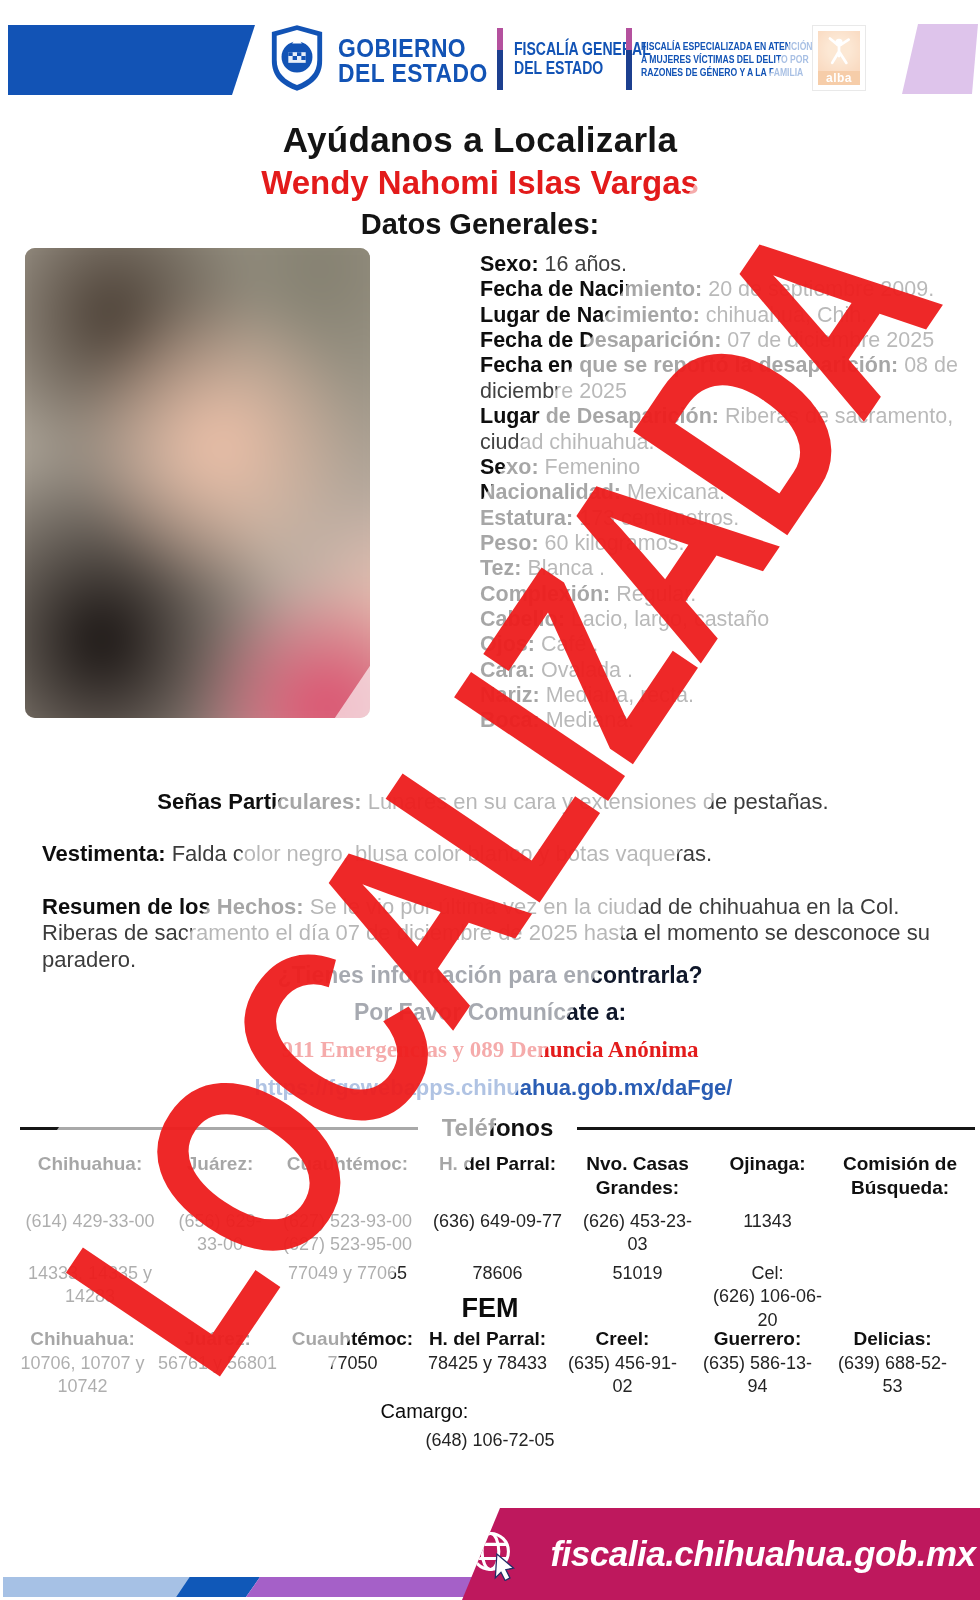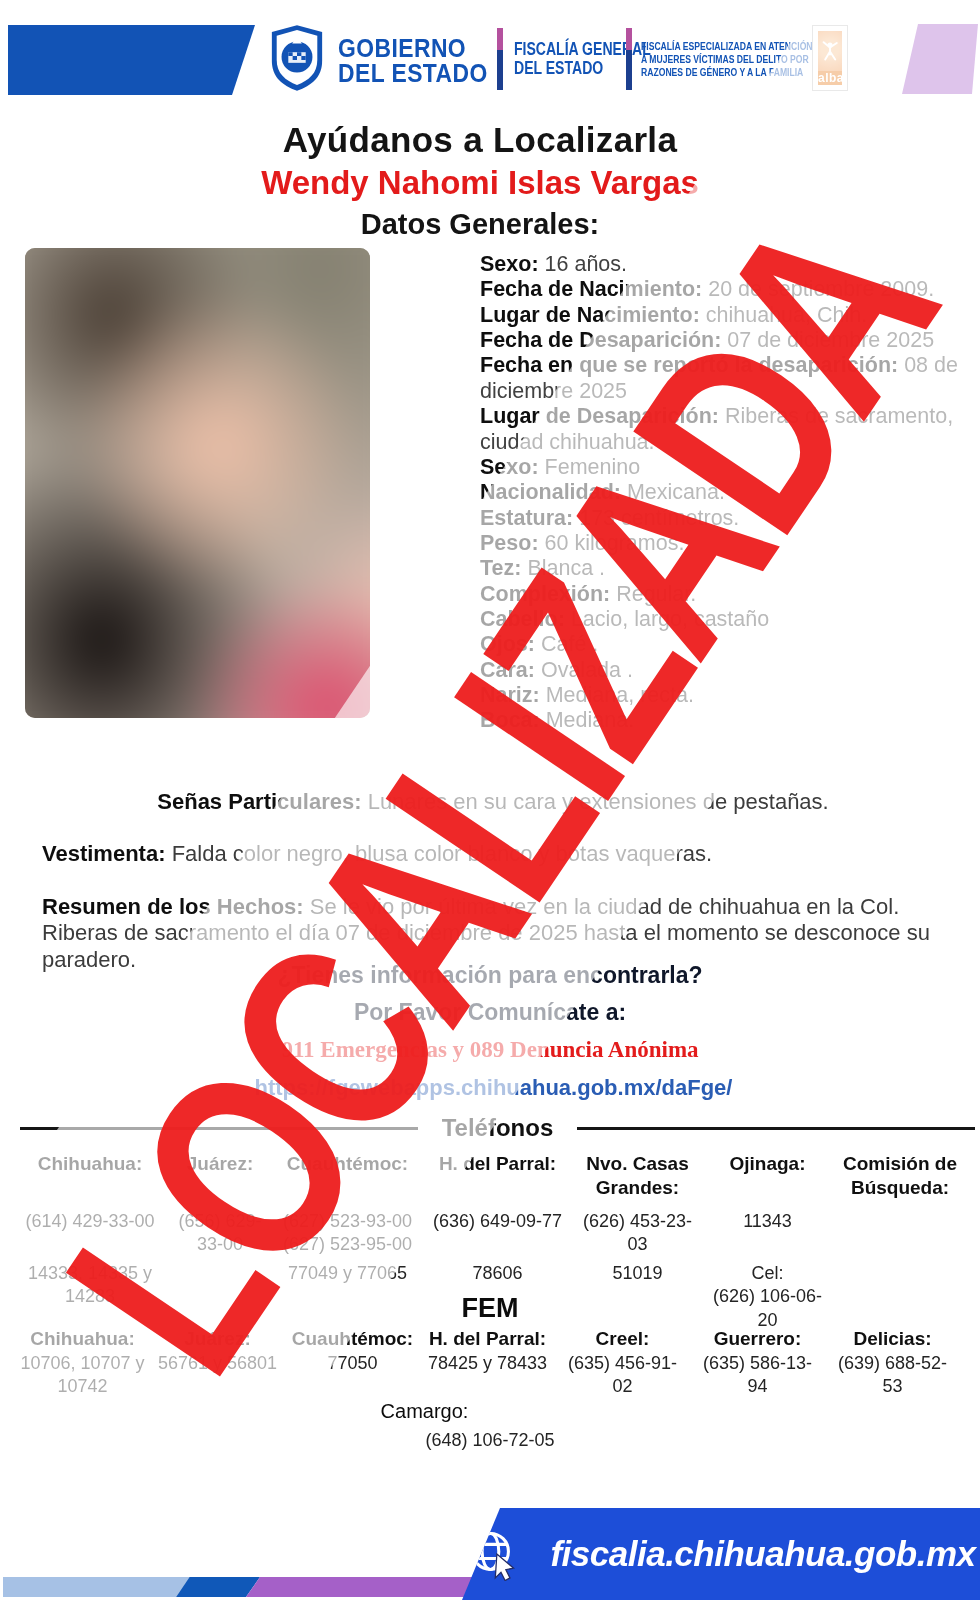--- a/index.html
+++ b/index.html
@@ -15,21 +15,21 @@
     background:#a560c8; clip-path:polygon(16px 0,100% 0,calc(100% - 6px) 100%,0 100%); }
   .shield { position:absolute; left:268px; top:24px; }
   .gob { position:absolute; left:338px; top:36px; font-weight:bold; color:#1253b5;
     font-size:26px; line-height:0.98; letter-spacing:0.5px; transform:scaleX(0.88); transform-origin:left top; }
   .bdiv { position:absolute; top:28px; width:6px; height:62px; background:linear-gradient(#b4519e 0 22px, #1c3f8f 22px 100%); }
   .bdiv1 { left:497px; } .bdiv2 { left:626px; }
   .fge { position:absolute; left:514px; top:40px; font-weight:bold; color:#1253b5;
     font-size:18px; line-height:1.03; transform:scaleX(0.78); transform-origin:left top; }
   .fem-unit { position:absolute; left:641px; top:40px; font-weight:bold; color:#1253b5;
     font-size:10.5px; line-height:1.22; white-space:pre-line; transform:scaleX(0.82); transform-origin:left top; }
-  .alba { position:absolute; left:812px; top:25px; width:36px; height:66px;
+  .alba { position:absolute; left:812px; top:25px; width:54px; height:66px;
     background:#fff; border:1px solid #c4c4c4; padding:5px 5px 2px 5px; }
   .alba-art { width:100%; height:40px; background:radial-gradient(circle at 50% 45%, #f7c08c 0 35%, #f09a55 95%);
     display:flex; align-items:center; justify-content:center; }
   .alba-word { width:100%; height:14px; background:#e67817; color:#fff; font-weight:bold;
     font-size:12px; line-height:14px; text-align:center; letter-spacing:0.5px; }
   
   .title1 { position:absolute; left:0; top:120px; width:960px; text-align:center;
     font-size:35px; font-weight:bold; color:#141414; letter-spacing:0.3px; }
   .title2 { position:absolute; left:0; top:164px; width:960px; text-align:center;
     font-size:33px; font-weight:bold; color:#e31b1b; }
@@ -81,21 +81,21 @@
   .camargo-l { position:absolute; left:0; top:1400px; width:849px; text-align:center;
     font-size:20px; font-weight:normal; color:#0c0c0c; z-index:10; }
   .camargo-v { position:absolute; left:0; top:1430px; width:980px; text-align:center;
     font-size:18px; color:#242424; z-index:10; }
   
   .fbar-blue { position:absolute; left:3px; top:1577px; width:257px; height:20px;
     background:#1058b8; clip-path:polygon(0 0,100% 0,calc(100% - 14px) 100%,0 100%); z-index:10; }
   .fbar-purple { position:absolute; left:246px; top:1577px; width:236px; height:20px;
     background:#a560c8; clip-path:polygon(14px 0,100% 0,calc(100% - 9px) 100%,0 100%); z-index:10; }
   .fbanner { position:absolute; left:462px; top:1508px; width:518px; height:92px;
-    background:#1d4ed8; clip-path:polygon(38px 0,100% 0,100% 100%,0 100%);
+    background:#be185d; clip-path:polygon(38px 0,100% 0,100% 100%,0 100%);
     display:flex; align-items:center; justify-content:center; gap:30px; z-index:10; }
   .fsite { color:#ffffff; font-size:35px; font-weight:bold; font-style:italic; letter-spacing:-0.5px; }
   
   .stamp { position:absolute; left:-475px; top:615px; width:1950px; height:360px;
     background:rgba(255,255,255,0.63); transform:rotate(-56deg);
     display:flex; align-items:center; justify-content:center; z-index:40; pointer-events:none; }
   .stamp-text { font-size:270px; font-weight:bold; line-height:1; white-space:nowrap;
     color:rgba(237,28,28,0.95); letter-spacing:-8px; transform:scaleX(0.78); }
 </style>
 </head>

